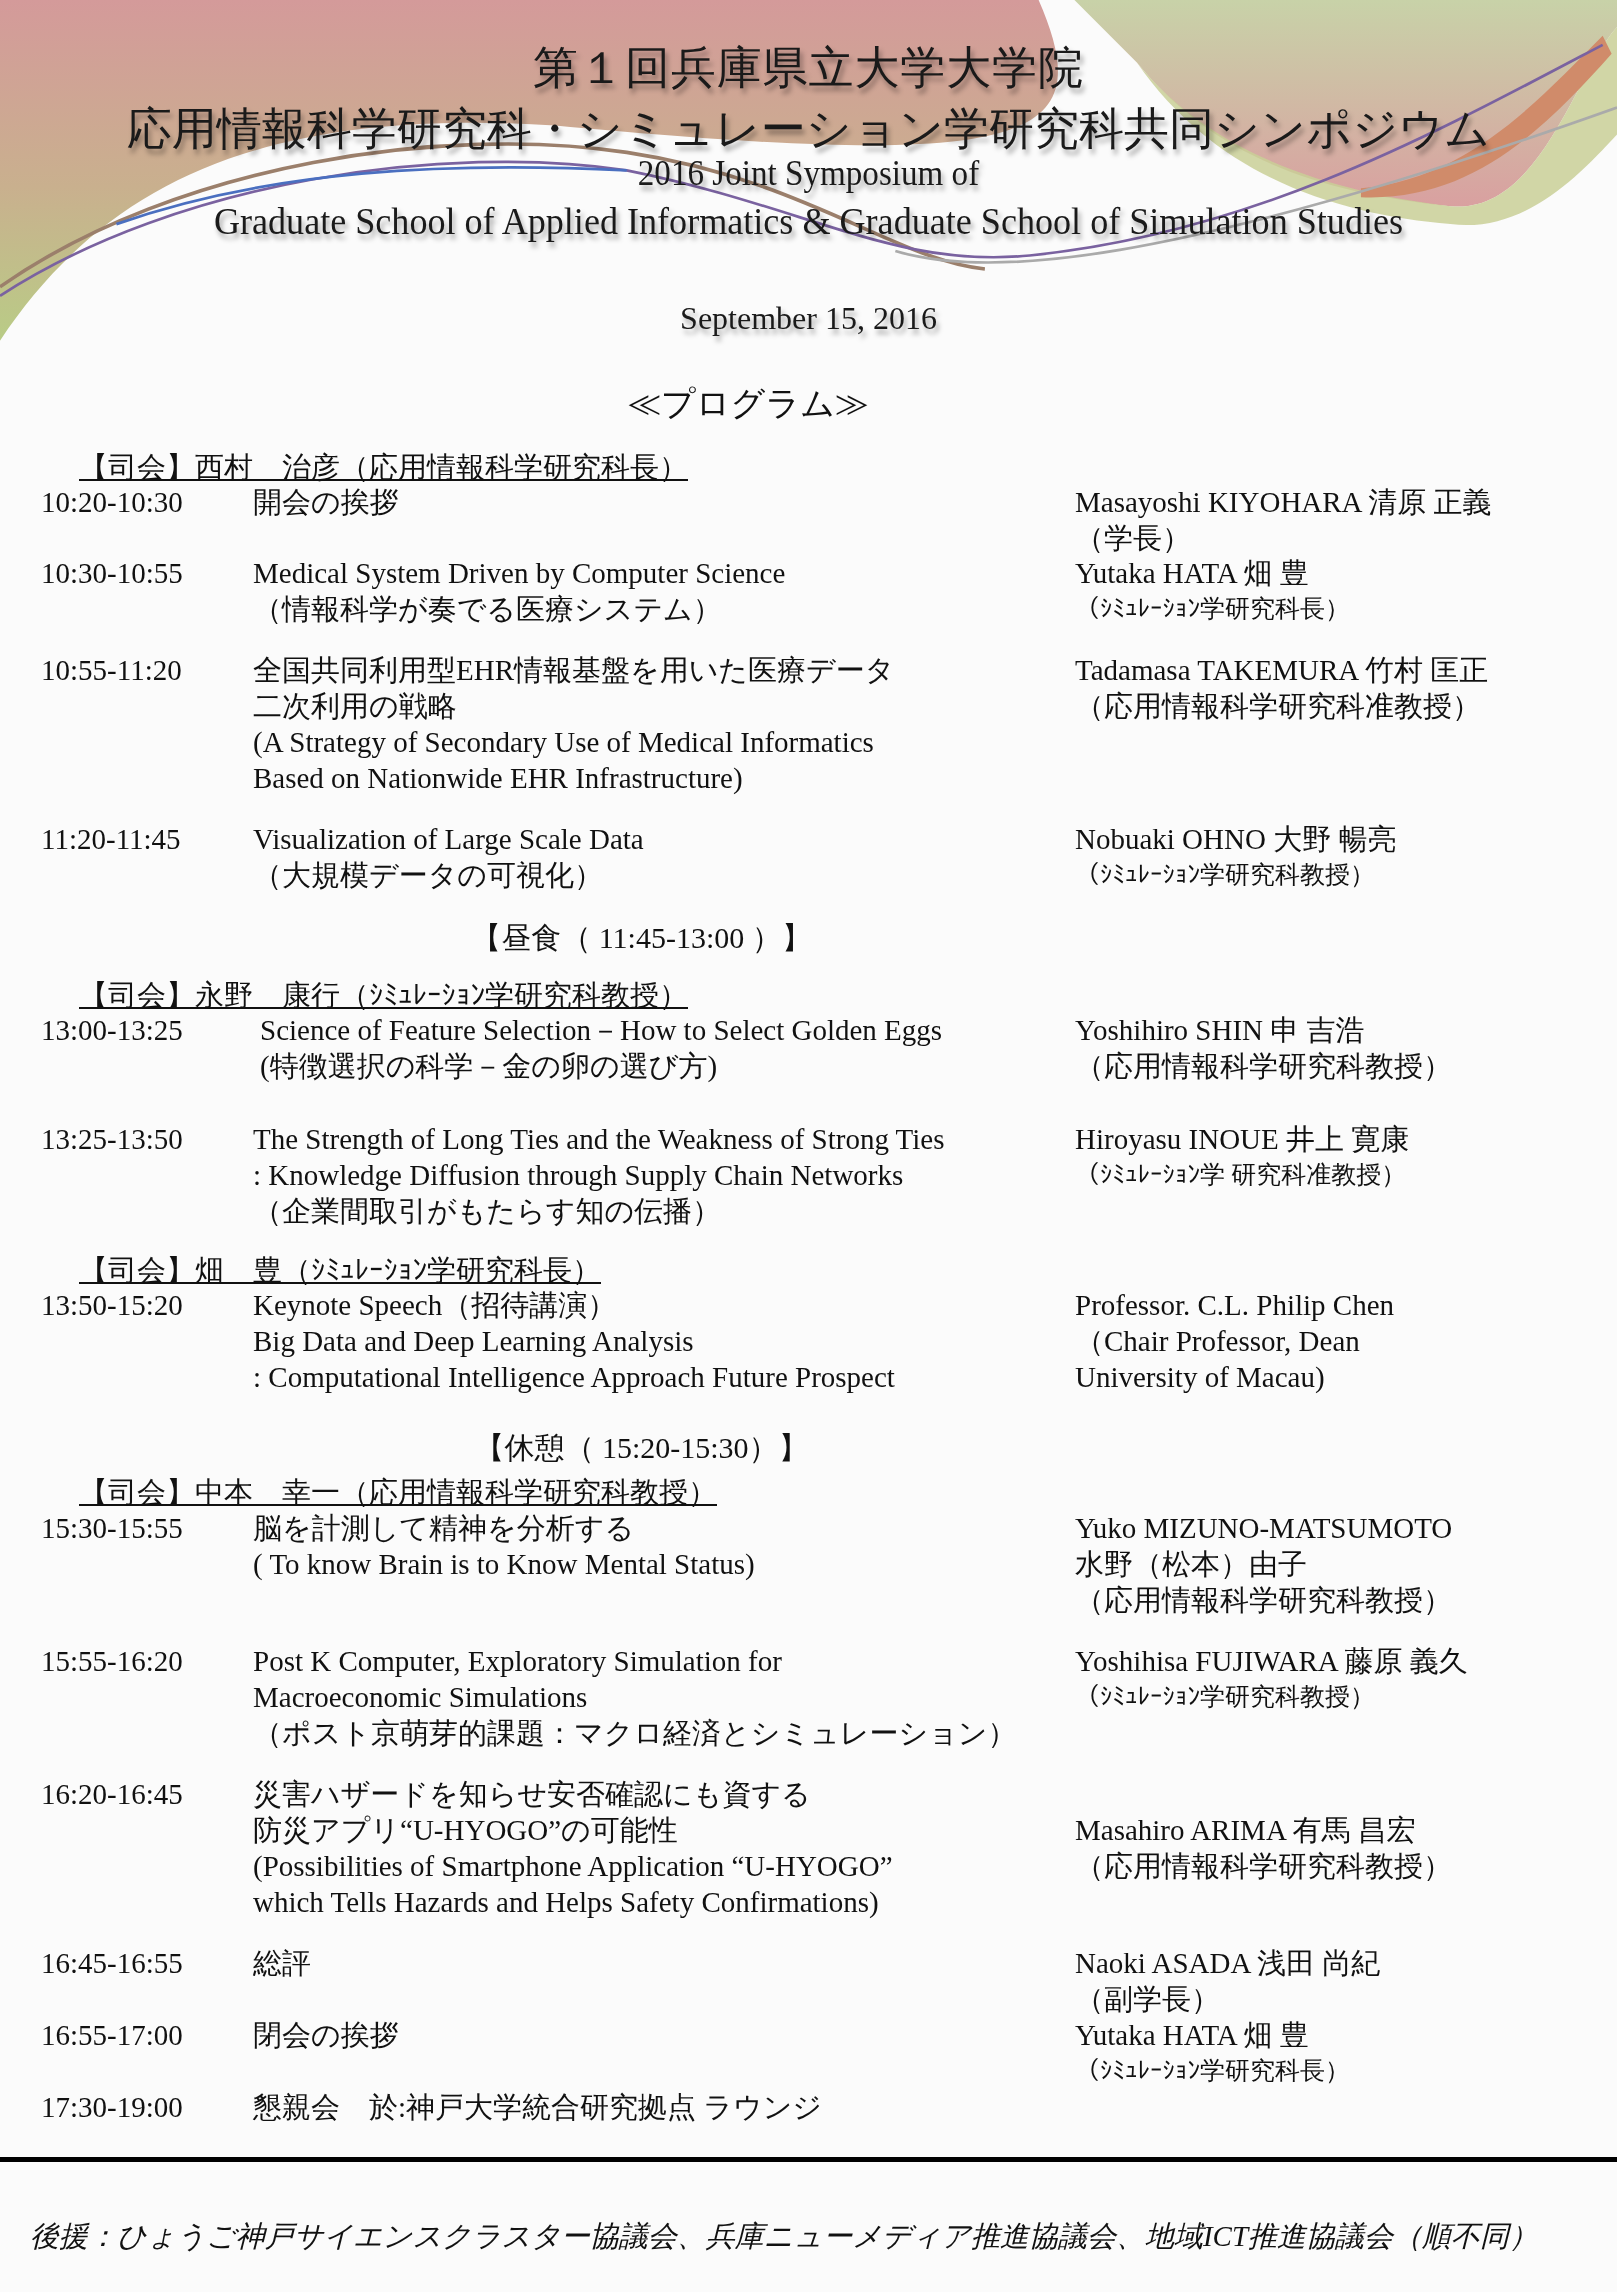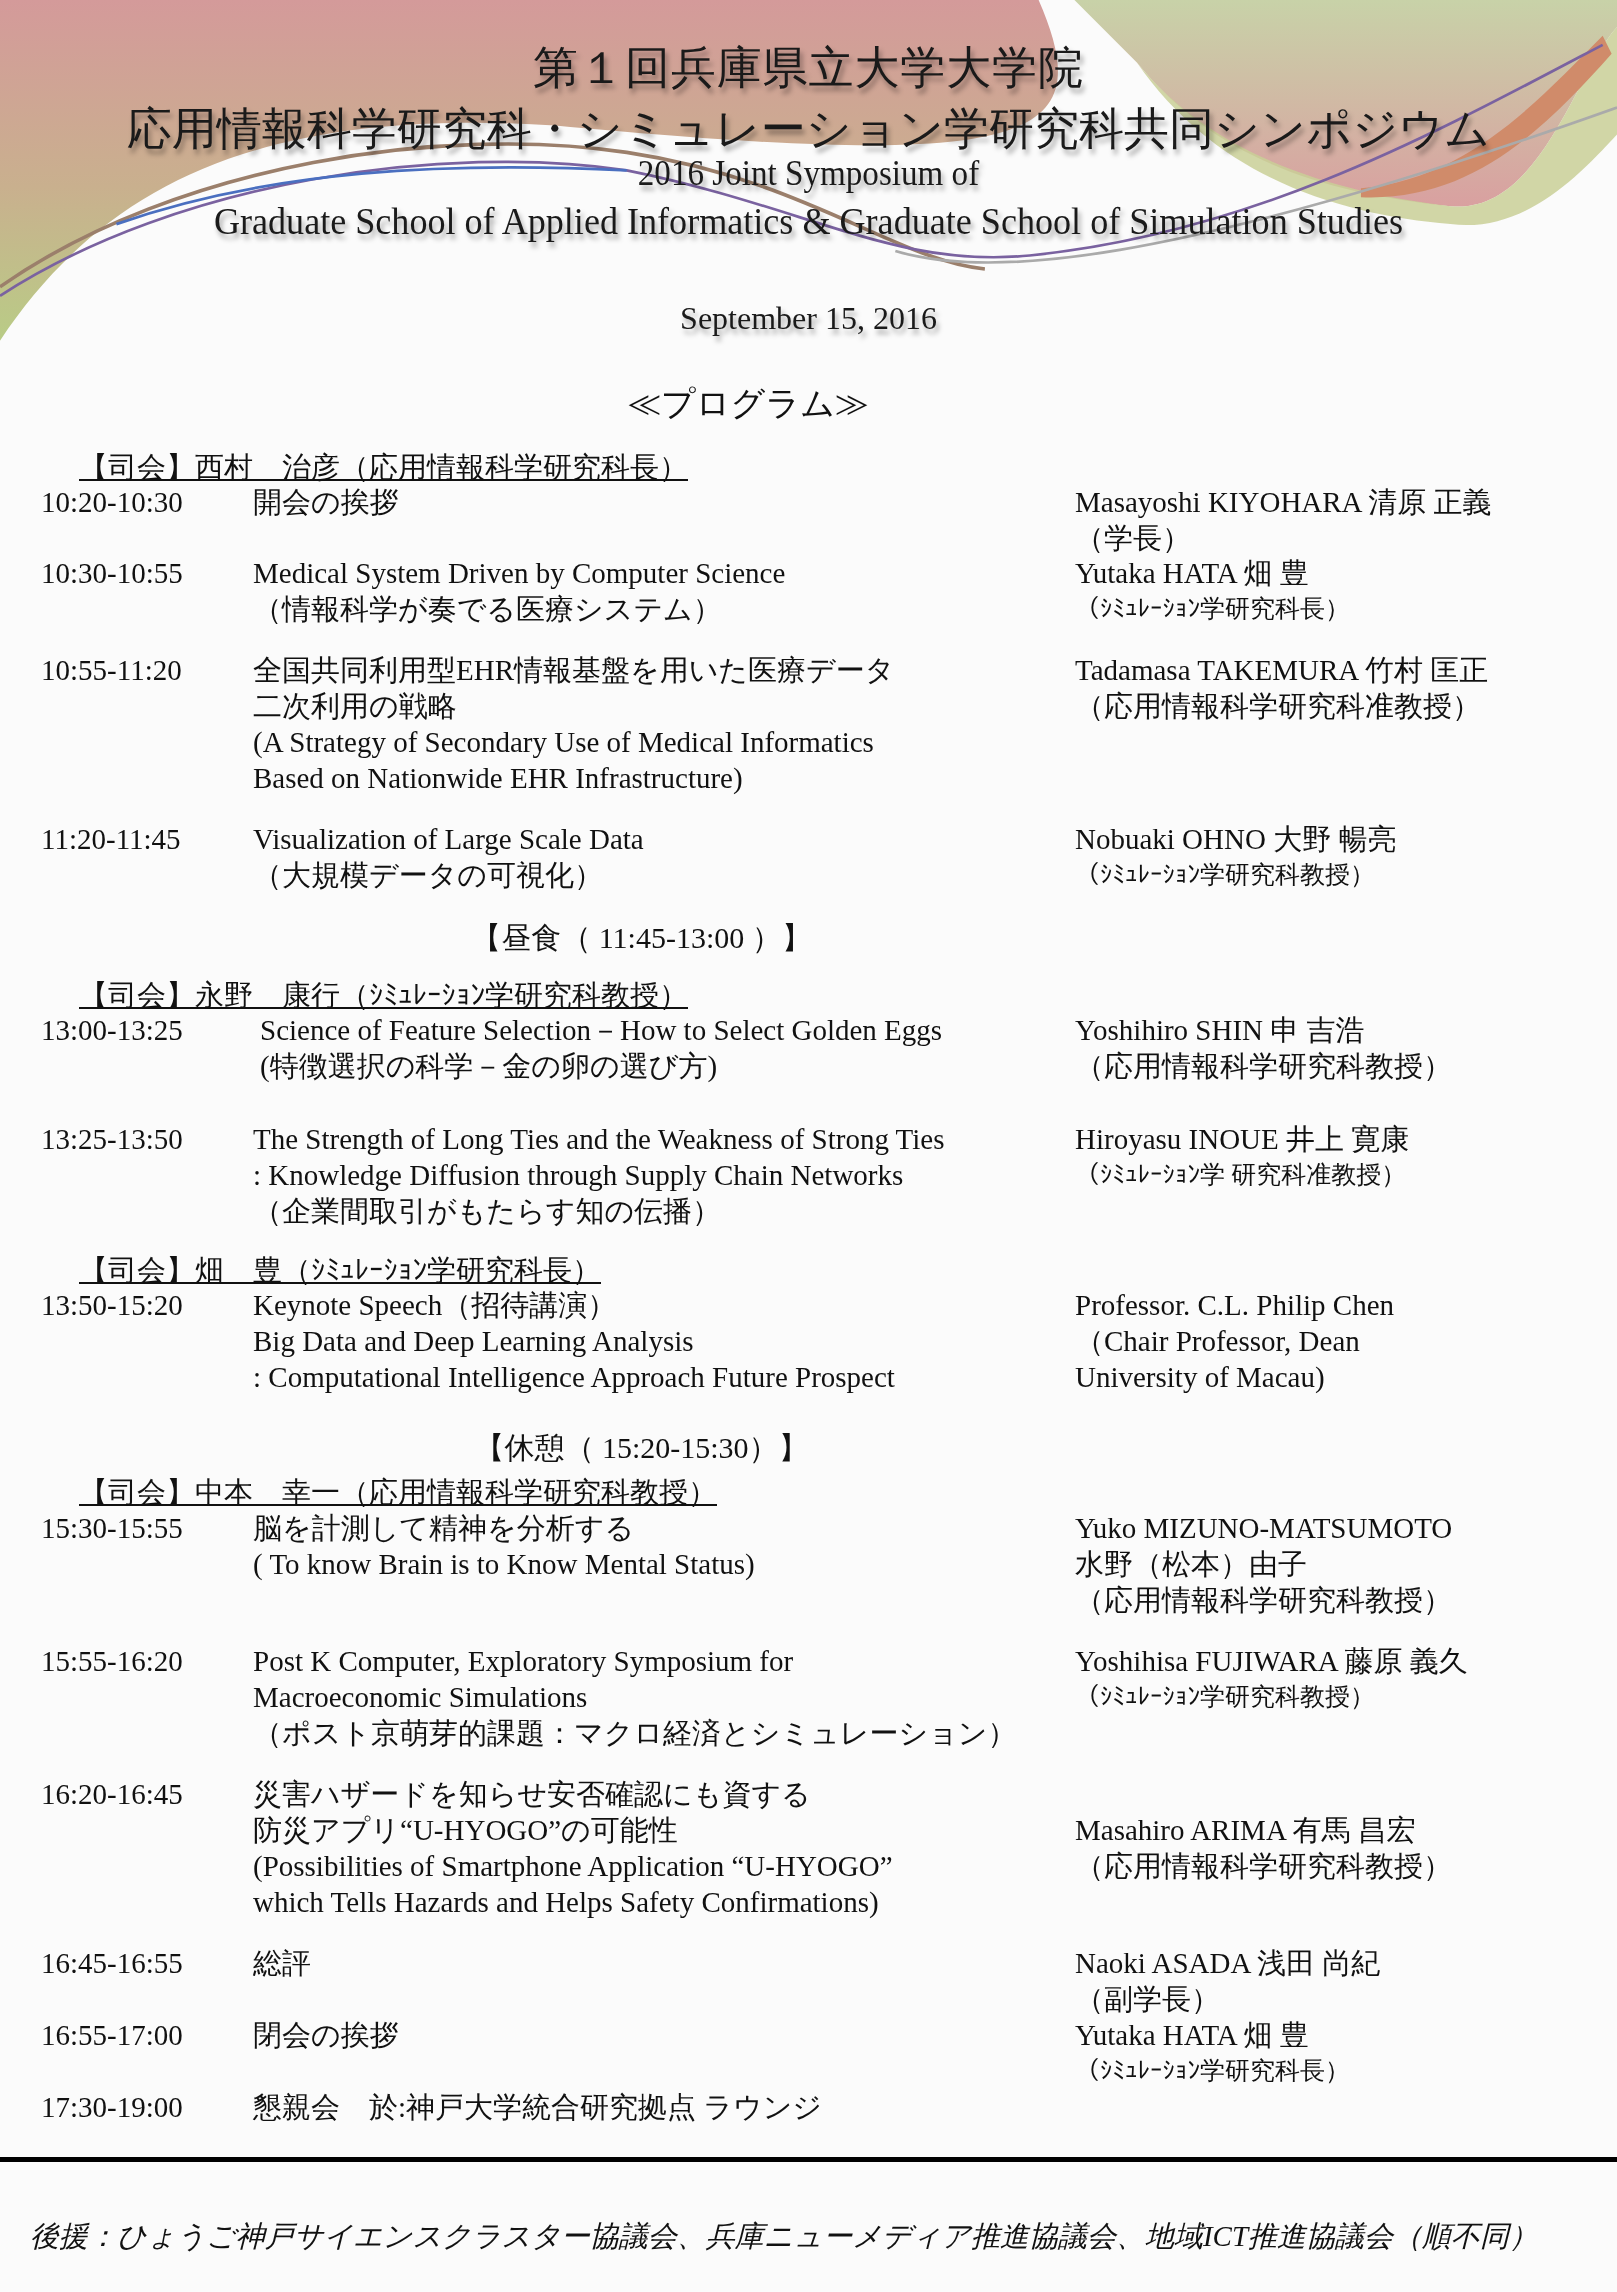--- a/index.html
+++ b/index.html
@@ -174,21 +174,21 @@
     <span class="speaker">
       <span class="line">Yuko  MIZUNO-MATSUMOTO</span>
       <span class="line"> 水野（松本）由子</span>
       <span class="line">（応用情報科学研究科教授）</span>
     </span>
   </div>
 
   <div class="row" style="top:1643px;">
     <span class="time">15:55-16:20</span>
     <span class="talk">
-      <span class="line">Post K Computer, Exploratory Symposium for</span>
+      <span class="line">Post K Computer, Exploratory Simulation for</span>
       <span class="line">Macroeconomic Simulations</span>
       <span class="line">（ポスト京萌芽的課題：マクロ経済とシミュレーション）</span>
     </span>
     <span class="speaker">
       <span class="line">Yoshihisa  FUJIWARA 藤原 義久</span>
       <span class="line small">（ｼﾐｭﾚｰｼｮﾝ学研究科教授）</span>
     </span>
   </div>
 
   <div class="row" style="top:1776px;">

